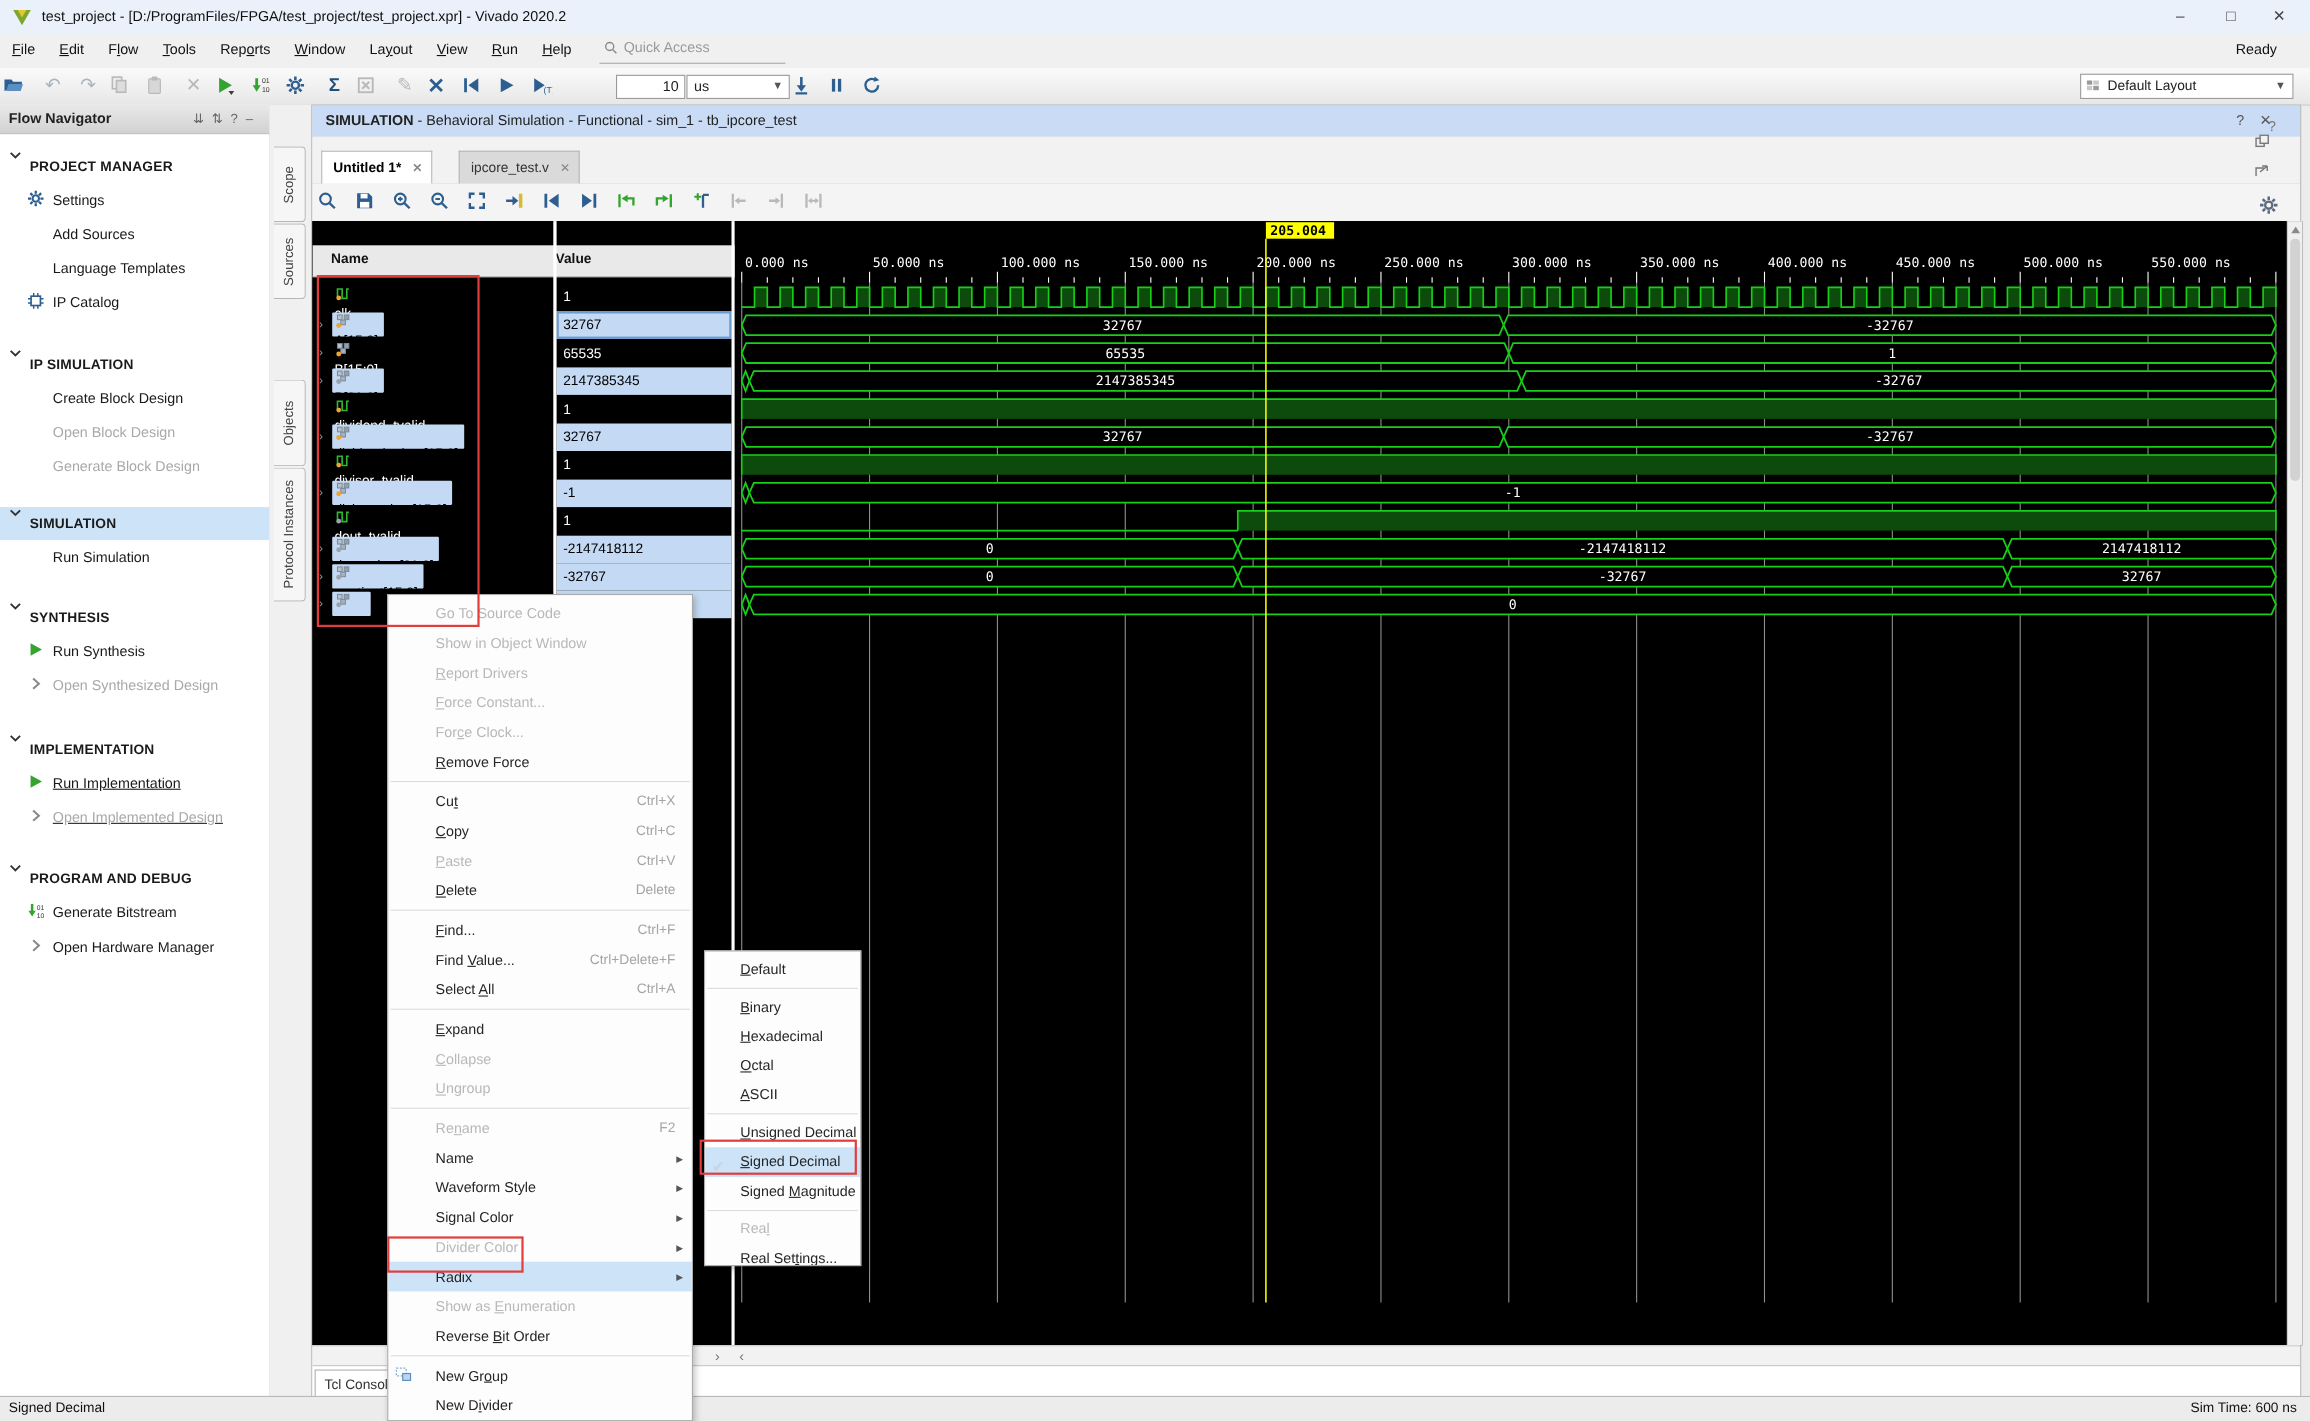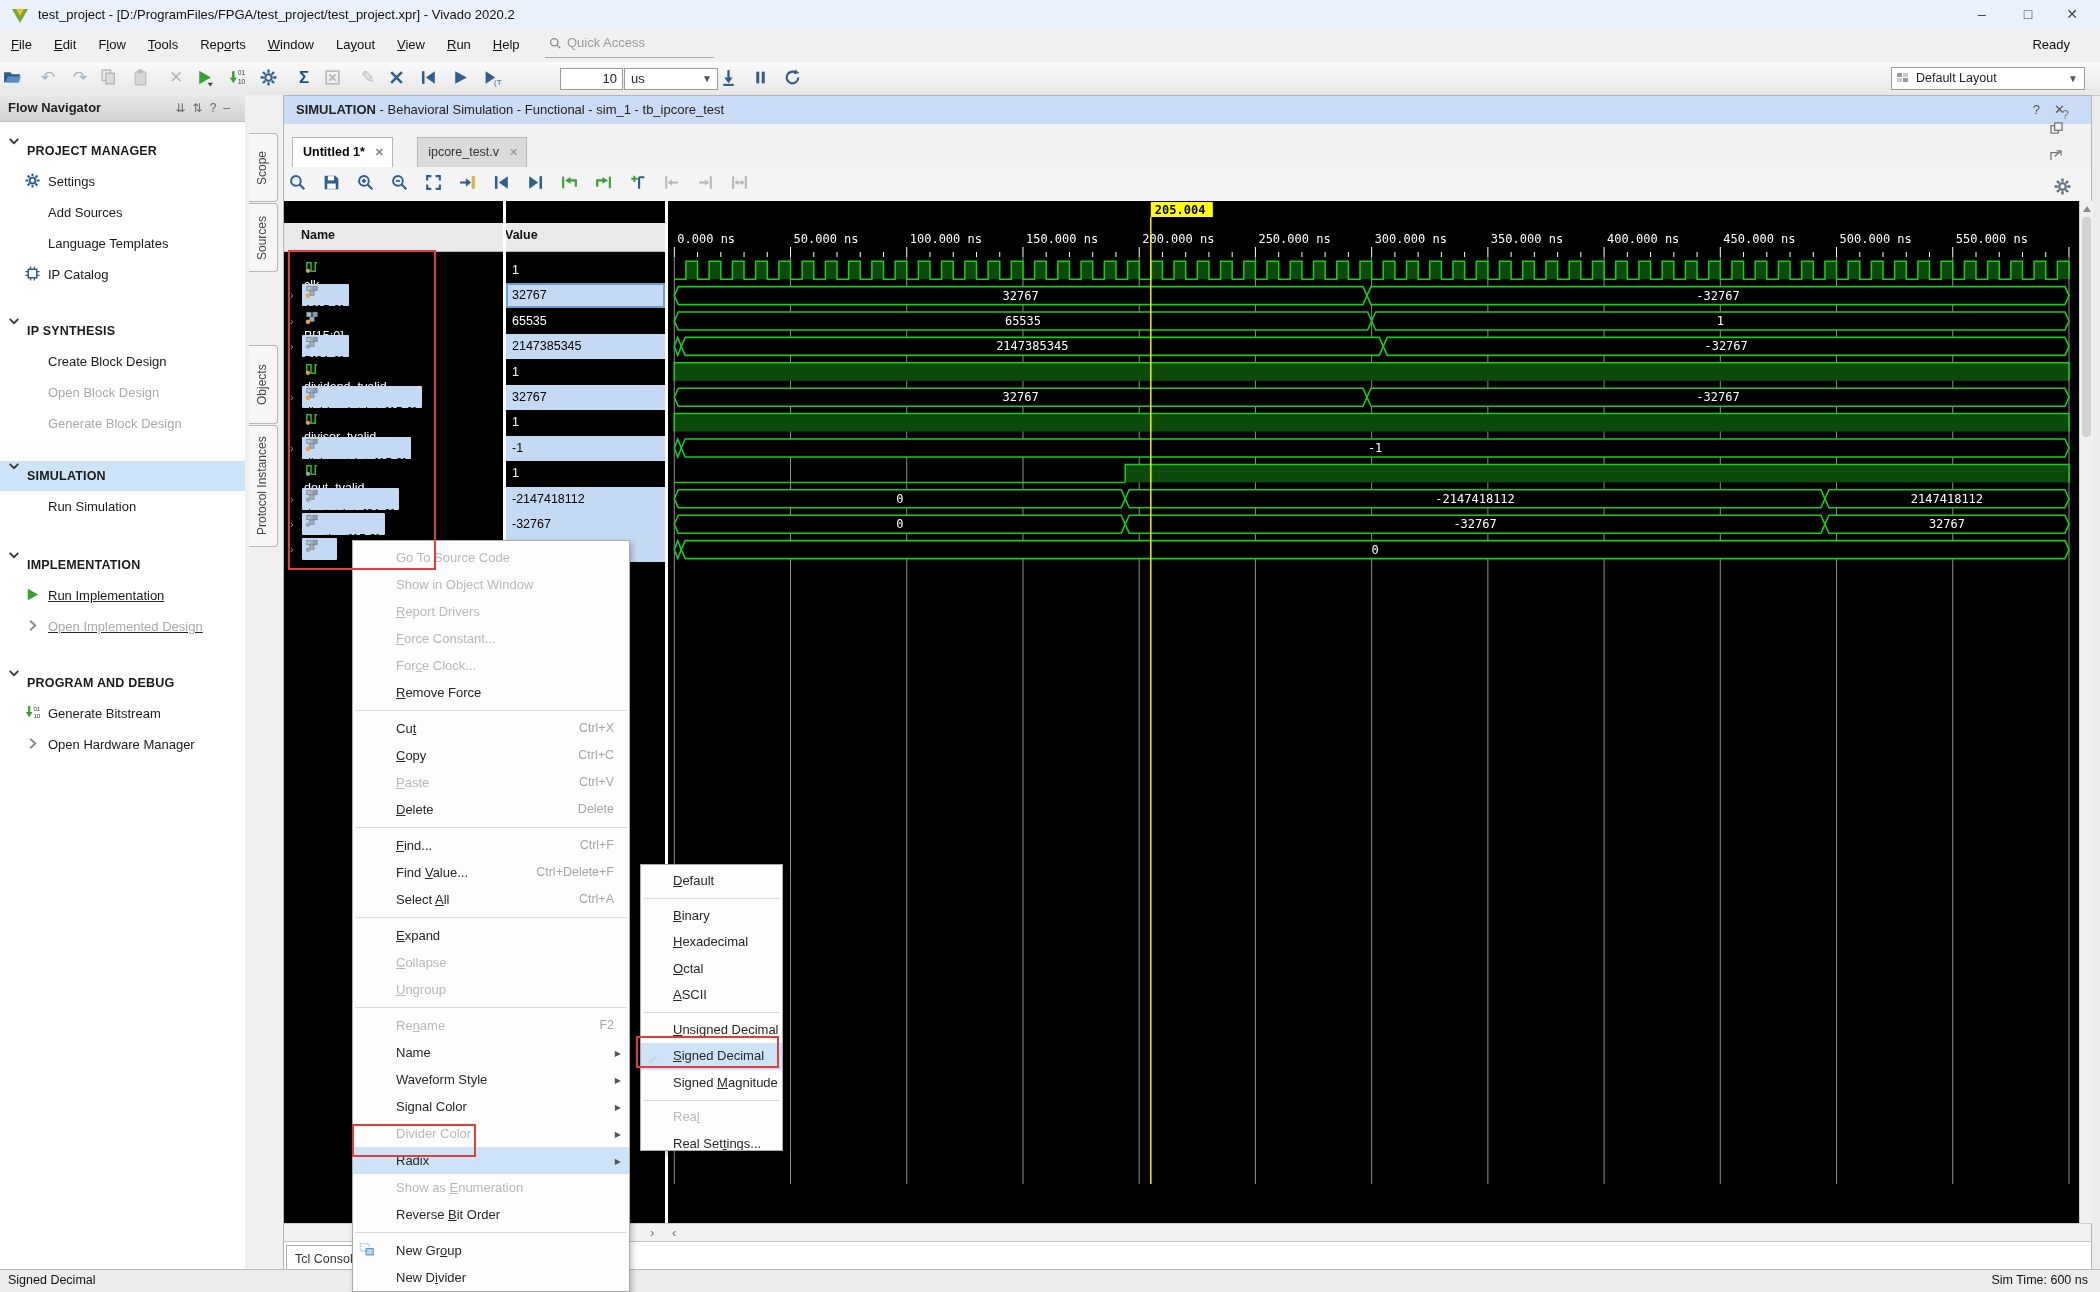--- a/index.html
+++ b/index.html
@@ -246,36 +246,56 @@
             </svg>
           </span><span>IP Catalog</span></div>
       </div>
       <div style="margin-top: 26px;">
         <div class="fn-head">
           <span class="chev">
             <svg width="12" height="9" viewBox="0 0 14 10">
               <path d="M2 2l5 5 5-5" stroke="#333" fill="none" stroke-width="2"></path>
             </svg>
           </span>
-          <span class="ttl">IP SYNTHESIS</span>
+          <span class="ttl">IP SIMULATION</span>
         </div>
         <div class="fn-item"><span>Create Block Design</span></div>
         <div class="fn-item dis"><span>Open Block Design</span></div>
         <div class="fn-item dis"><span>Generate Block Design</span></div>
       </div>
       <div style="margin-top: 22px;">
         <div class="fn-head sel">
           <span class="chev">
             <svg width="12" height="9" viewBox="0 0 14 10">
               <path d="M2 2l5 5 5-5" stroke="#333" fill="none" stroke-width="2"></path>
             </svg>
           </span>
           <span class="ttl">SIMULATION</span>
         </div>
         <div class="fn-item"><span>Run Simulation</span></div>
+      </div>
+      <div style="margin-top: 24px;">
+        <div class="fn-head">
+          <span class="chev">
+            <svg width="12" height="9" viewBox="0 0 14 10">
+              <path d="M2 2l5 5 5-5" stroke="#333" fill="none" stroke-width="2"></path>
+            </svg>
+          </span>
+          <span class="ttl">SYNTHESIS</span>
+        </div>
+        <div class="fn-item"><span class="ico">
+            <svg viewBox="0 0 18 18">
+              <path d="M4 3 L15 9 L4 15Z" fill="#35a32f"></path>
+            </svg>
+          </span><span>Run Synthesis</span></div>
+        <div class="fn-item dis"><span class="ico">
+            <svg viewBox="0 0 18 18">
+              <path d="M6.5 4l5.5 5-5.5 5" fill="none" stroke="#8a8a8a" stroke-width="2"></path>
+            </svg>
+          </span><span>Open Synthesized Design</span></div>
       </div>
       <div style="margin-top: 28px; text-decoration: underline;">
         <div class="fn-head">
           <span class="chev">
             <svg width="12" height="9" viewBox="0 0 14 10">
               <path d="M2 2l5 5 5-5" stroke="#333" fill="none" stroke-width="2"></path>
             </svg>
           </span>
           <span class="ttl">IMPLEMENTATION</span>
         </div>

